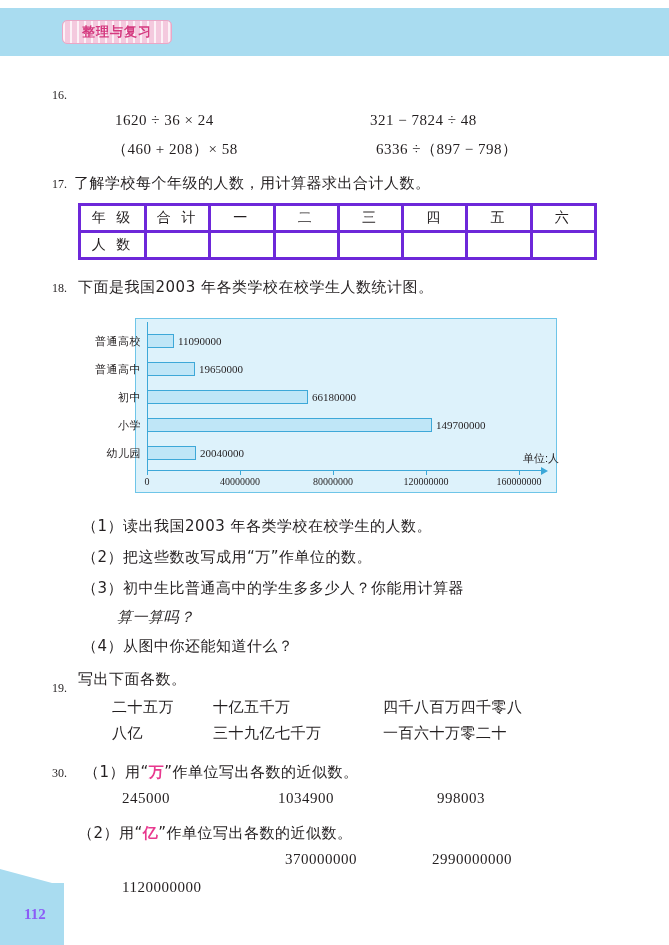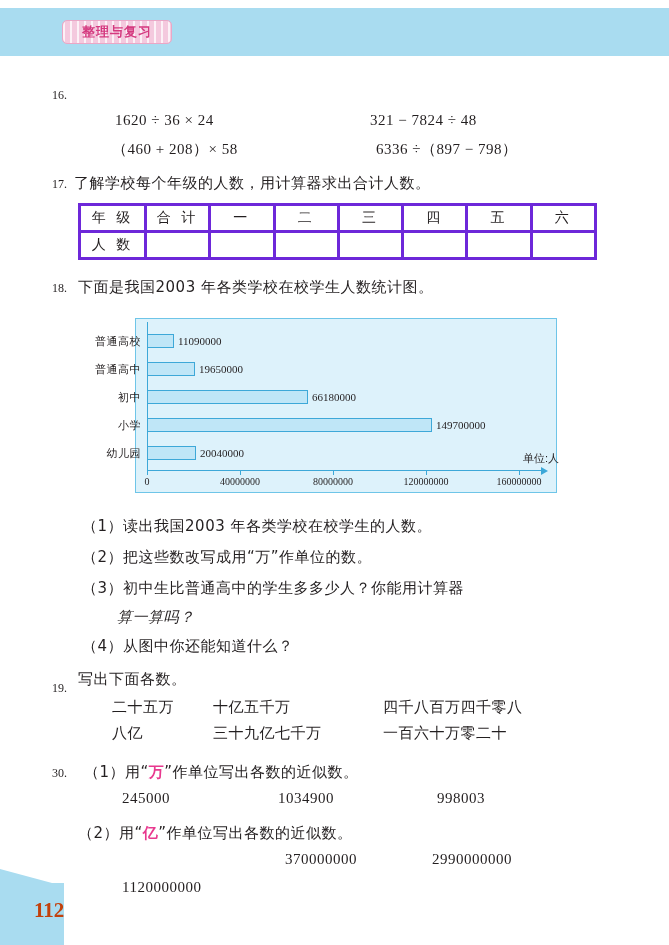--- a/index.html
+++ b/index.html
@@ -220,25 +220,25 @@
   .footer-shape:before {
     content: "";
     position: absolute;
     left: 0; top: -14px;
     width: 0; height: 0;
     border-bottom: 14px solid #a9dcf0;
     border-right: 52px solid transparent;
   }
   .page-number {
     position: absolute;
-    left: 34px;
+    left: 24px;
     bottom: 22px;
-    font-size: 21px;
-    font-family: "Liberation Serif", serif;
-    color: #c2410c;
+    font-size: 15px;
+    font-family: "Liberation Serif", serif;
+    color: #8b5cf6;
     font-weight: bold;
   }
 </style>
 </head>
 <body>
 
 <div class="page">
 
   <div class="header-band"></div>
   <div class="header-tab">

